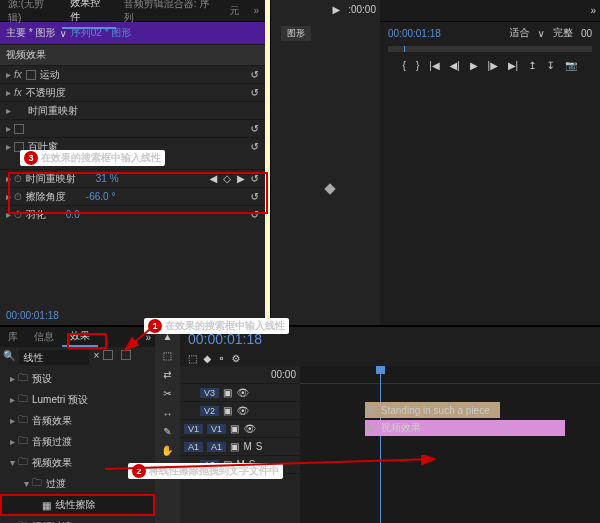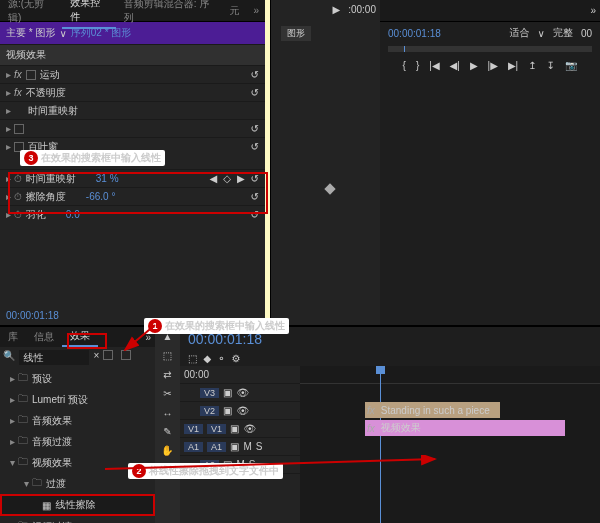--- a/index.html
+++ b/index.html
@@ -282,21 +282,21 @@
       <span class="tc" style="padding:0;font-size:14px">00:00:01:18</span>
     </div>
     <div style="display:flex;gap:6px;padding:2px 8px;color:#888">
       <span>⬚</span>
       <span>◆</span>
       <span>⚬</span>
       <span>⚙</span>
     </div>
     <div class="tracks">
       <div class="track-hdrs">
-        <div class="track-hdr" style="justify-content:flex-start">
+        <div class="track-hdr" style="justify-content:flex-end">
             <span>00:00</span>
           </div>
         <div class="track-hdr">
             <span style="width:12px"></span>
             <span class="track-label">V3</span>
             <span>▣</span>
             <span>👁</span>
           </div>
         <div class="track-hdr">
             <span style="width:12px"></span>

